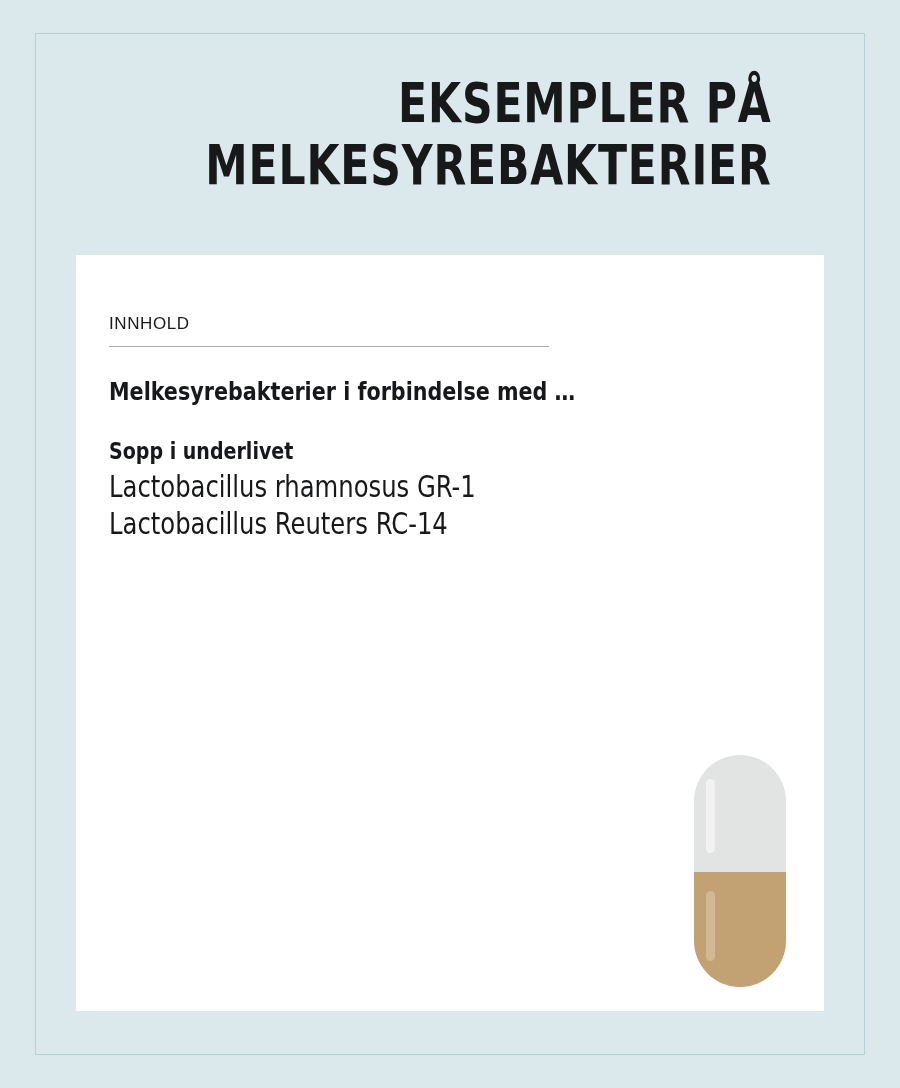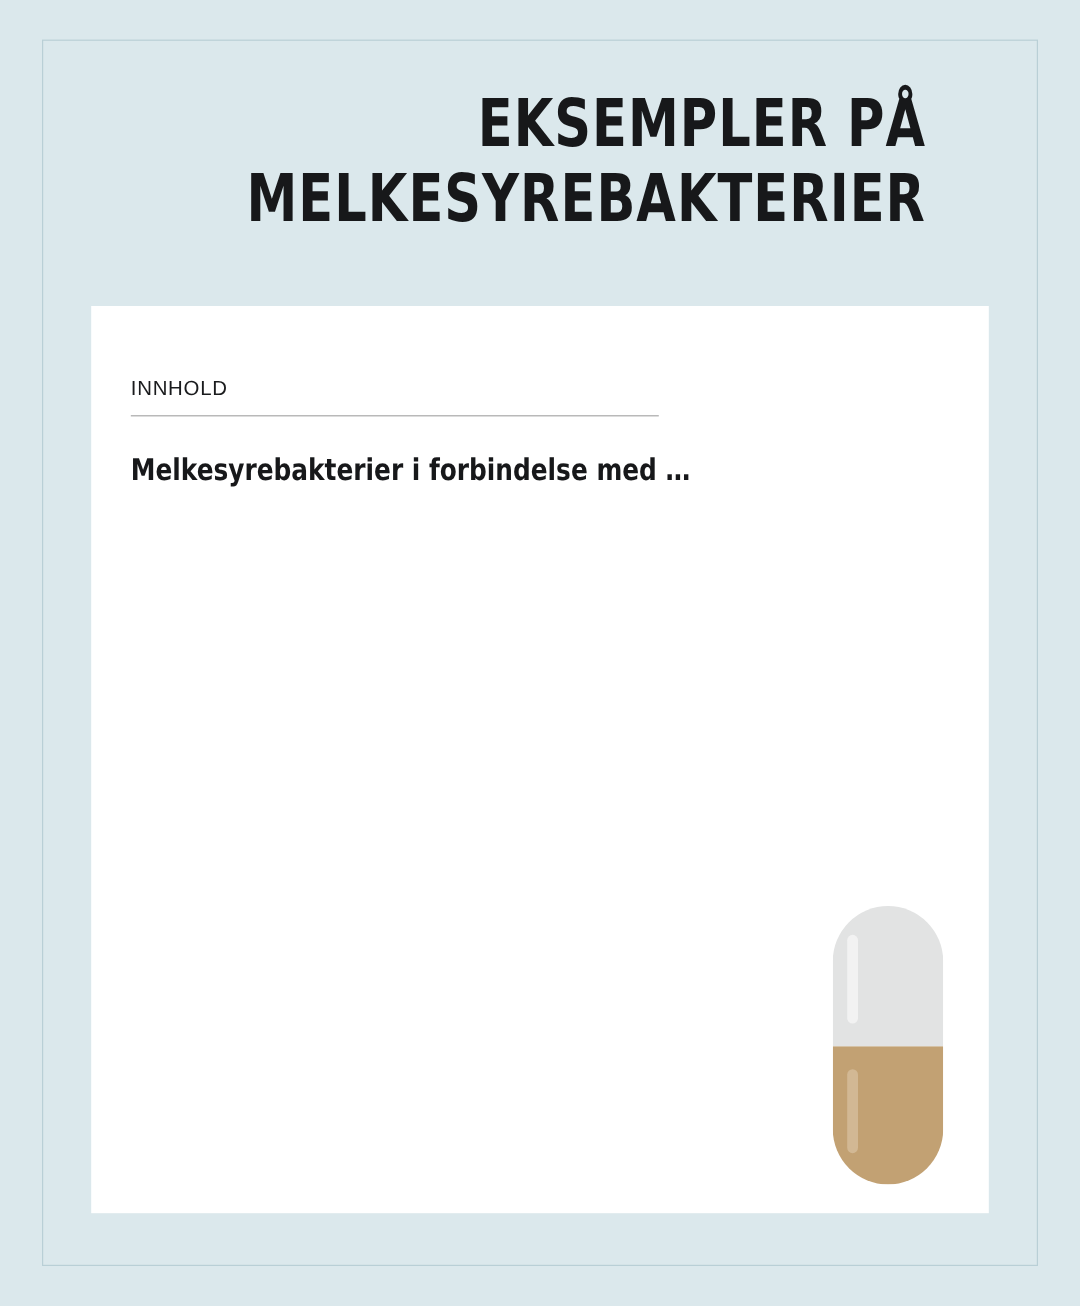--- a/index.html
+++ b/index.html
@@ -143,20 +143,25 @@
   <div class="card">
     <div class="card-inner">
 
       <div class="kicker">INNHOLD</div>
       <div class="rule"></div>
 
       <div class="lead">Melkesyrebakterier i forbindelse med …</div>
 
 
 
+      <div class="group">
+        <div class="group-heading">Sopp i underlivet</div>
+        <div class="group-item">Lactobacillus rhamnosus GR-1</div>
+        <div class="group-item">Lactobacillus Reuters RC-14</div>
+      </div>
 
 
     </div>
 
     <div class="capsule">
       <svg width="92" height="232" viewBox="0 0 92 232" xmlns="http://www.w3.org/2000/svg" aria-hidden="true">
         <defs>
           <clipPath id="capClip">
             <rect x="0" y="0" width="92" height="232" rx="46" ry="46"></rect>
           </clipPath>

